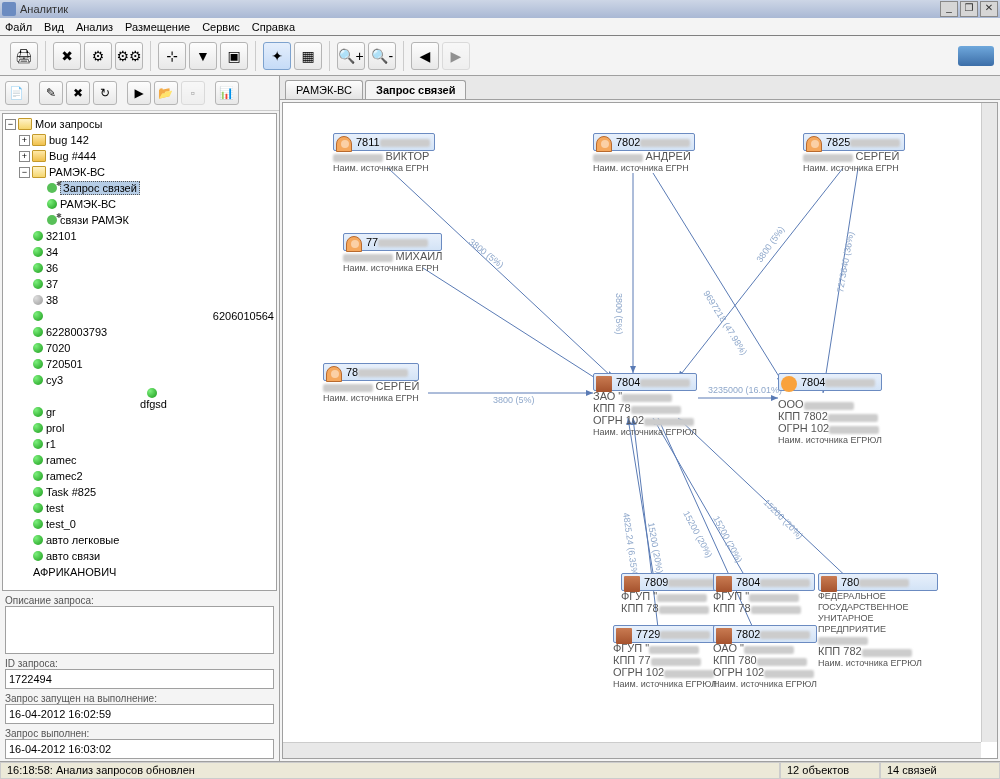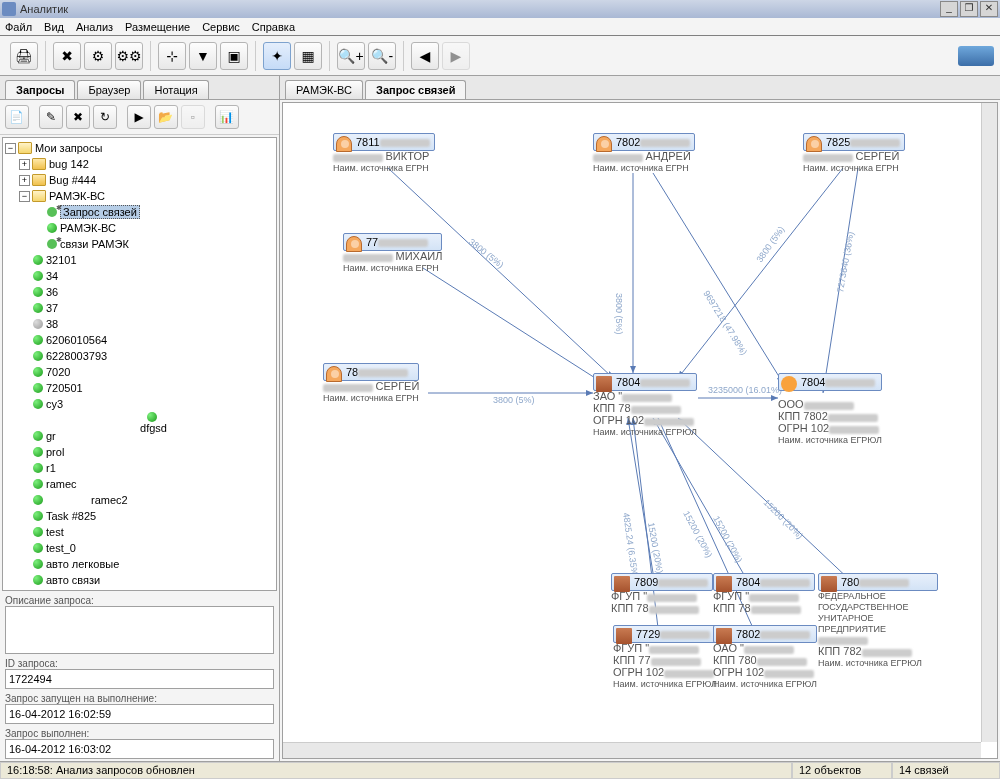--- a/index.html
+++ b/index.html
@@ -130,25 +130,20 @@
   <div class="tb-group">
     <div class="tb-btn">◀</div>
     <div class="tb-btn disabled">▶</div>
   </div>
   <div class="logo"></div>
 </div>
 
 <div class="main">
 
   <div class="left-pane">
-    <div class="tabstrip">
-      <div class="tab active">Запросы</div>
-      <div class="tab">Браузер</div>
-      <div class="tab">Нотация</div>
-    </div>
     <div class="left-tb">
       <div class="ltb-btn">📄</div>
       <div class="ltb-btn sep"></div>
       <div class="ltb-btn">✎</div>
       <div class="ltb-btn">✖</div>
       <div class="ltb-btn">↻</div>
       <div class="ltb-btn sep"></div>
       <div class="ltb-btn">▶</div>
       <div class="ltb-btn">📂</div>
       <div class="ltb-btn" style="opacity:.4">▫</div>
@@ -203,21 +198,21 @@
             <span class="lbl">36</span>
           </div>
           <div class="tree-item" style="padding-left: 28px;">
             <span class="ico dot-green"></span>
             <span class="lbl">37</span>
           </div>
           <div class="tree-item" style="padding-left: 28px;">
             <span class="ico dot-grey"></span>
             <span class="lbl">38</span>
           </div>
-          <div class="tree-item" style="padding-left: 28px;">
+          <div class="tree-item" style="padding-left: 28px; justify-content: space-between;">
             <span class="ico dot-green"></span>
             <span class="lbl">6206010564</span>
           </div>
           <div class="tree-item" style="padding-left: 28px;">
             <span class="ico dot-green"></span>
             <span class="lbl">6228003793</span>
           </div>
           <div class="tree-item" style="padding-left: 28px;">
             <span class="ico dot-green"></span>
             <span class="lbl">7020</span>
@@ -243,21 +238,21 @@
             <span class="lbl">prol</span>
           </div>
           <div class="tree-item" style="padding-left: 28px;">
             <span class="ico dot-green"></span>
             <span class="lbl">r1</span>
           </div>
           <div class="tree-item" style="padding-left: 28px;">
             <span class="ico dot-green"></span>
             <span class="lbl">ramec</span>
           </div>
-          <div class="tree-item" style="padding-left: 28px; gap: 45px;">
+          <div class="tree-item" style="padding-left: 28px;">
             <span class="ico dot-green"></span>
             <span class="lbl">ramec2</span>
           </div>
           <div class="tree-item" style="padding-left: 28px;">
             <span class="ico dot-green"></span>
             <span class="lbl">Task #825</span>
           </div>
           <div class="tree-item" style="padding-left: 28px;">
             <span class="ico dot-green"></span>
             <span class="lbl">test</span>
@@ -373,21 +368,21 @@
         <div class="sub">Наим. источника ЕГРЮЛ</div>
       </div>
       <div class="node" style="left:495px;top:270px">
         <div class="card"><span class="nico org2"></span><span>7804</span><span class="blur"></span></div>
         <div class="sub" style="margin-top:8px"><span>ООО</span><span class="blur"></span></div>
         <div class="sub"><span>КПП 7802</span><span class="blur"></span></div>
         <div class="sub"><span>ОГРН 102</span><span class="blur"></span></div>
         <div class="sub">Наим. источника ЕГРЮЛ</div>
       </div>
 
-      <div class="node" style="left:328px;top:470px">
+      <div class="node" style="left:338px;top:470px">
         <div class="card"><span class="nico org"></span><span>7809</span><span class="blur"></span></div>
         <div class="sub"><span>ФГУП "</span><span class="blur"></span></div>
         <div class="sub"><span>КПП 78</span><span class="blur"></span></div>
       </div>
       <div class="node" style="left:430px;top:470px">
         <div class="card"><span class="nico org"></span><span>7804</span><span class="blur"></span></div>
         <div class="sub"><span>ФГУП "</span><span class="blur"></span></div>
         <div class="sub"><span>КПП 78</span><span class="blur"></span></div>
       </div>
       <div class="node" style="left:535px;top:470px;width:120px">
@@ -417,14 +412,14 @@
 
       <div class="vscroll"></div>
       <div class="hscroll"></div>
     </div>
   </div>
 </div>
 
 <div class="statusbar">
   <div class="cell grow">16:18:58: Анализ запросов обновлен</div>
   <div class="cell" style="width:100px">12 объектов</div>
-  <div class="cell" style="width:108px">14 связей</div>
+  <div class="cell" style="width:120px">14 связей</div>
 </div>
 
 </body></html>

